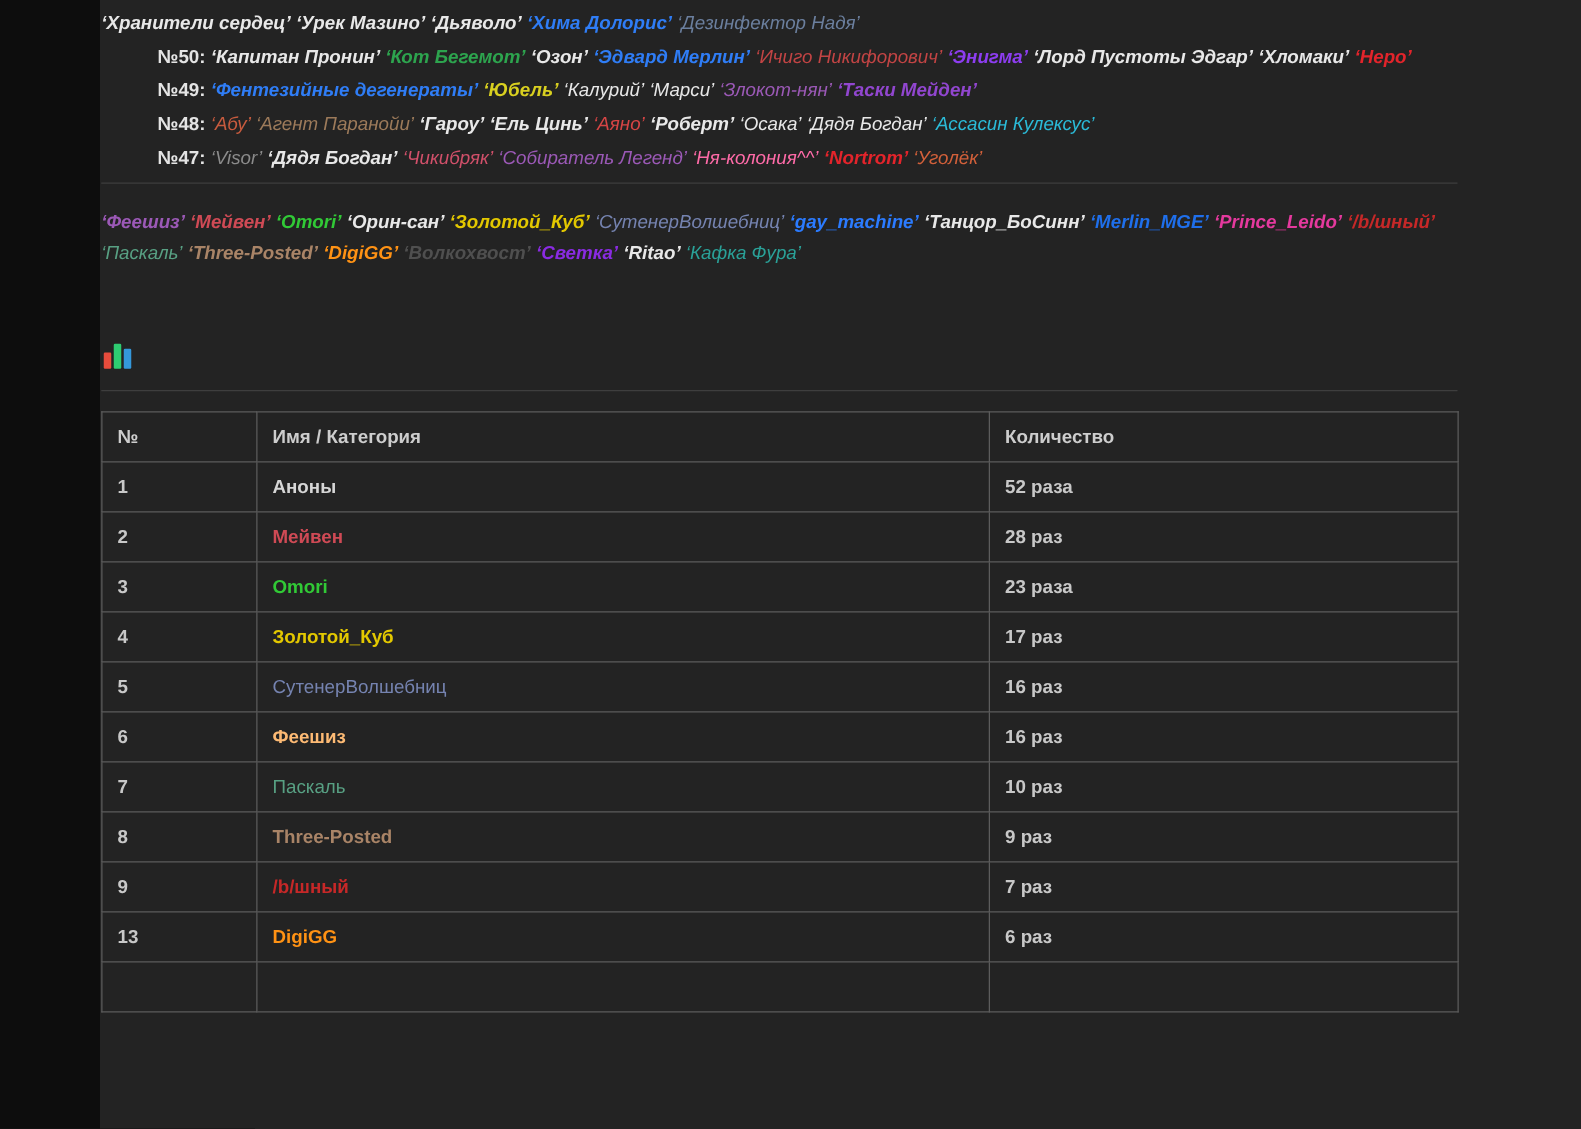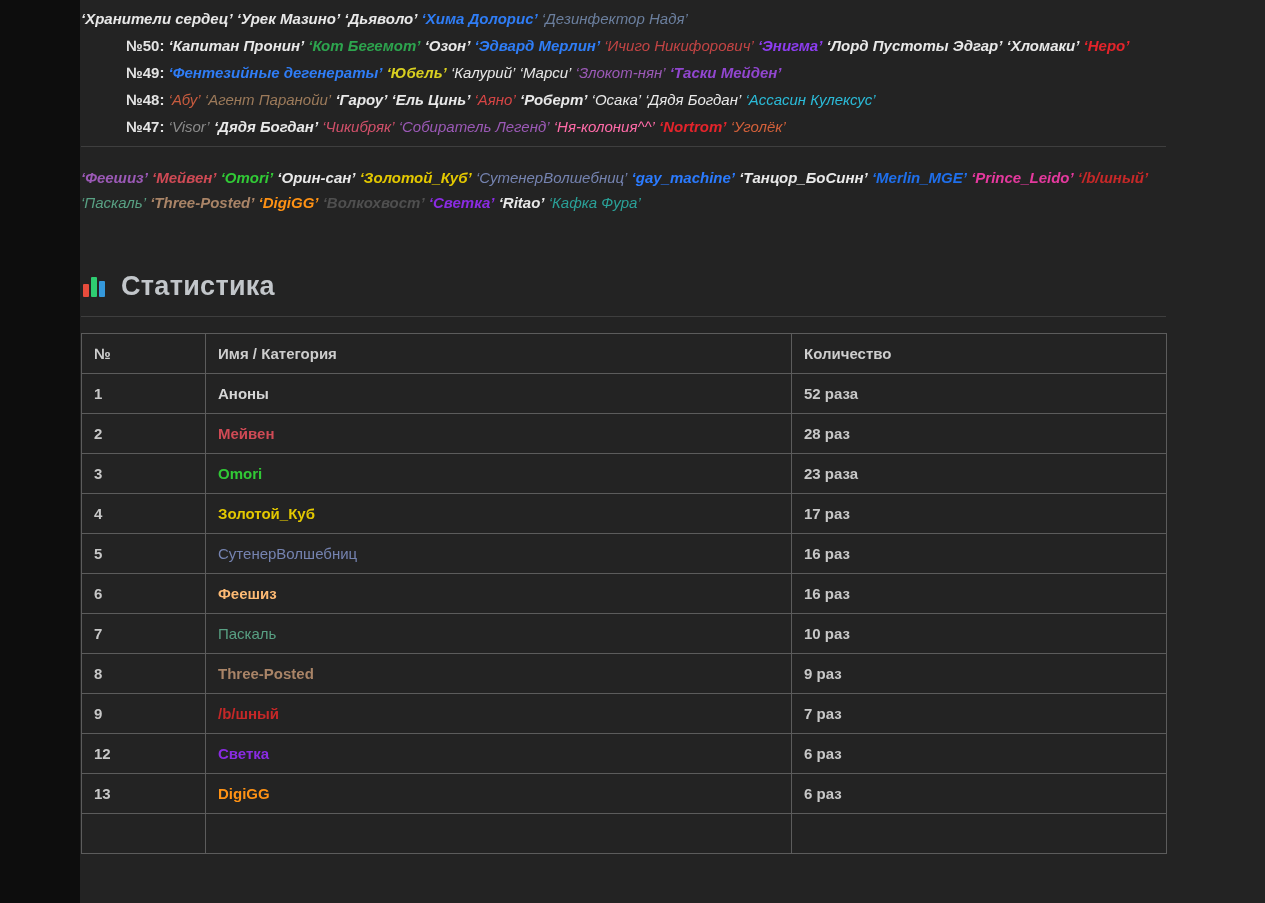--- a/index.html
+++ b/index.html
@@ -77,21 +77,20 @@
     <p id="mentions" class="mentions"><span class="qname" style="color: rgb(155, 89, 182); font-weight: 700;">‘Феешиз’</span> <span class="qname" style="color: rgb(207, 74, 85); font-weight: 700;">‘Мейвен’</span> <span class="qname" style="color: rgb(49, 201, 54); font-weight: 700;">‘Omori’</span> <span class="qname" style="color: rgb(232, 232, 232); font-weight: 700;">‘Орин-сан’</span> <span class="qname" style="color: rgb(227, 200, 0); font-weight: 700;">‘Золотой_Куб’</span> <span class="qname" style="color: rgb(117, 131, 176); font-weight: 400;">‘СутенерВолшебниц’</span> <span class="qname" style="color: rgb(43, 123, 255); font-weight: 700;">‘gay_machine’</span> <span class="qname" style="color: rgb(232, 232, 232); font-weight: 700;">‘Танцор_БоСинн’</span> <span class="qname" style="color: rgb(31, 111, 235); font-weight: 700;">‘Merlin_MGE’</span> <span class="qname" style="color: rgb(229, 57, 158); font-weight: 700;">‘Prince_Leido’</span> <span class="qname" style="color: rgb(198, 40, 40); font-weight: 700;">‘/b/шный’</span> <span class="qname" style="color: rgb(88, 160, 131); font-weight: 400;">‘Паскаль’</span> <span class="qname" style="color: rgb(169, 132, 103); font-weight: 700;">‘Three-Posted’</span> <span class="qname" style="color: rgb(255, 146, 20); font-weight: 700;">‘DigiGG’</span> <span class="qname" style="color: rgb(79, 79, 79); font-weight: 700;">‘Волкохвост’</span> <span class="qname" style="color: rgb(138, 43, 226); font-weight: 700;">‘Светка’</span> <span class="qname" style="color: rgb(232, 232, 232); font-weight: 700;">‘Ritao’</span> <span class="qname" style="color: rgb(42, 161, 152); font-weight: 400;">‘Кафка Фура’</span> </p>
 
     <div class="stats-heading">
       <span class="chart-icon">
         <svg width="27" height="27" viewBox="0 0 27 27" xmlns="http://www.w3.org/2000/svg">
           <rect x="2" y="11" width="6" height="13" rx="1" fill="#e74c3c"></rect>
           <rect x="10" y="4" width="6" height="20" rx="1" fill="#2ecc71"></rect>
           <rect x="18" y="8" width="6" height="16" rx="1" fill="#3498db"></rect>
         </svg>
       </span>
-      <h2>Статистика</h2>
     </div>
 
     <hr class="divider2">
 
     <table class="stats">
       <colgroup>
         <col class="c-num">
           <col class="c-name">
           <col class="c-count">
       </colgroup>
@@ -142,25 +141,20 @@
             <td class="num">8</td>
             <td><span style="color: rgb(169, 132, 103); font-weight: 700;">Three-Posted</span></td>
             <td class="count">9 раз</td>
           </tr>
           <tr>
             <td class="num">9</td>
             <td><span style="color: rgb(198, 40, 40); font-weight: 700;">/b/шный</span></td>
             <td class="count">7 раз</td>
           </tr>
           <tr>
-            <td class="num">12</td>
-            <td><span style="color: rgb(138, 43, 226); font-weight: 700;">Светка</span></td>
-            <td class="count">6 раз</td>
-          </tr>
-          <tr>
             <td class="num">13</td>
             <td><span style="color: rgb(255, 146, 20); font-weight: 700;">DigiGG</span></td>
             <td class="count">6 раз</td>
           </tr>
           <tr>
             <td>&nbsp;</td>
             <td>&nbsp;</td>
             <td>&nbsp;</td>
           </tr>
         </tbody>

